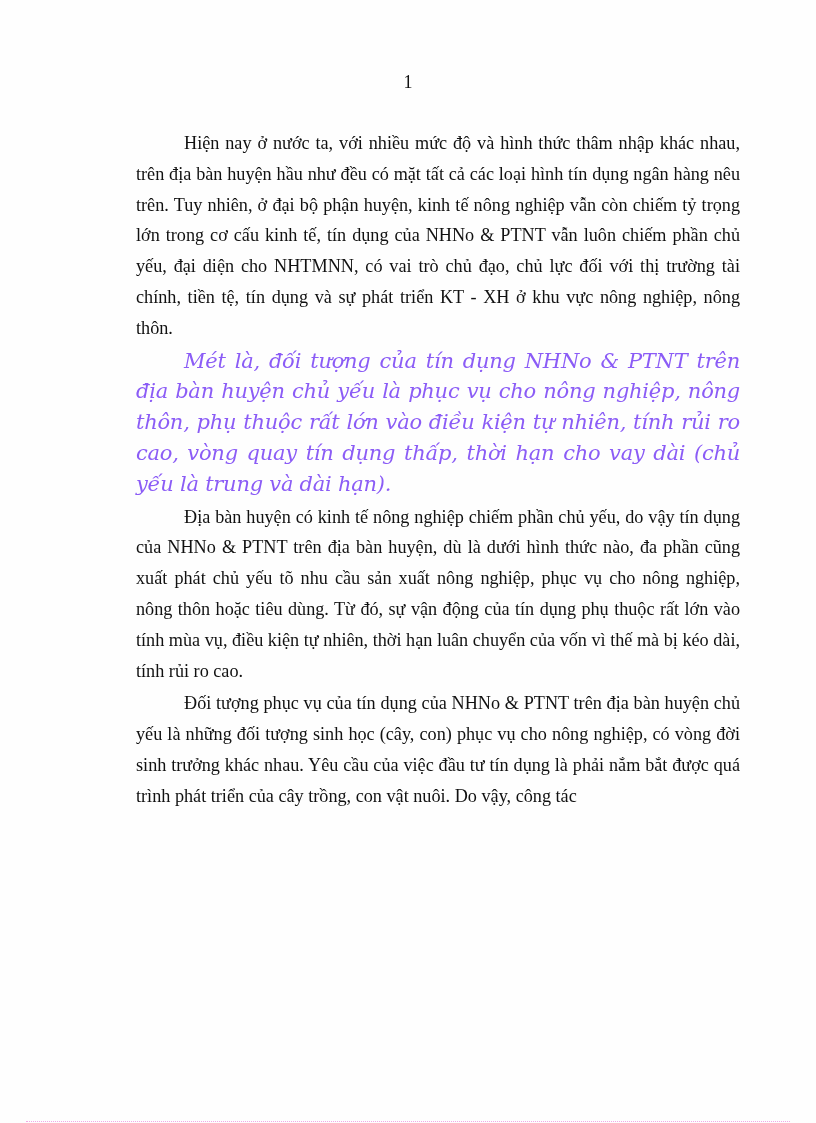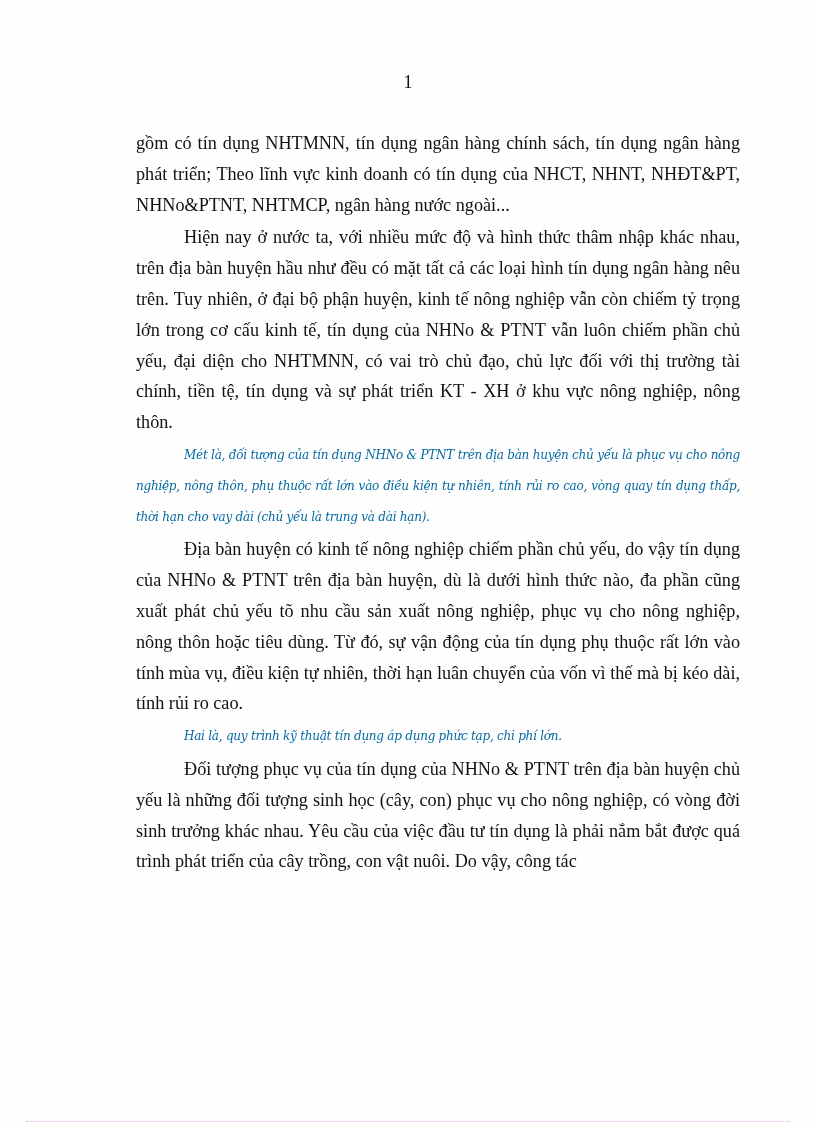--- a/index.html
+++ b/index.html
@@ -13,37 +13,35 @@
     font-family: "Liberation Serif", serif; font-size: 18px; color: #111;
   }
   .body-text {
     position: absolute; left: 136px; top: 128px; width: 604px;
     font-family: "Liberation Serif", serif; font-size: 18.2px; line-height: 30.8px;
     color: #111; text-align: justify;
   }
   .body-text p { margin: 0 0 2px 0; text-indent: 48px; }
   .body-text p.cont { text-indent: 0; }
   .body-text p.italic {
-    font-family: "DejaVu Serif", serif; font-style: italic; font-size: 12px;
-    letter-spacing: -0.25px; color: #0369a1;
+    font-family: "DejaVu Serif", serif; font-style: italic; font-size: 21px;
+    letter-spacing: -0.25px; color: #8b5cf6;
   }
   .bottom-rule {
     position: absolute; left: 26px; right: 26px; top: 1121px; height: 0;
     border-top: 1px dotted #f3a8e6;
   }
 </style>
 </head>
 <body>
 
 <div class="page">
   <div class="page-number">1</div>
 
   <div class="body-text">
-    <p class="cont">gồm có tín dụng NHTMNN, tín dụng ngân hàng chính sách, tín dụng ngân hàng phát triển; Theo lĩnh vực kinh doanh có tín dụng của NHCT, NHNT, NHĐT&amp;PT, NHNo&amp;PTNT, NHTMCP, ngân hàng nước ngoài...</p>
     <p>Hiện nay ở nước ta, với nhiều mức độ và hình thức thâm nhập khác nhau, trên địa bàn huyện hầu như đều có mặt tất cả các loại hình tín dụng ngân hàng nêu trên. Tuy nhiên, ở đại bộ phận huyện, kinh tế nông nghiệp vẫn còn chiếm tỷ trọng lớn trong cơ cấu kinh tế, tín dụng của NHNo &amp; PTNT vẫn luôn chiếm phần chủ yếu, đại diện cho NHTMNN, có vai trò chủ đạo, chủ lực đối với thị trường tài chính, tiền tệ, tín dụng và sự phát triển KT - XH ở khu vực nông nghiệp, nông thôn.</p>
     <p class="italic">Mét là, đối tượng của tín dụng NHNo &amp; PTNT trên địa bàn huyện chủ yếu là phục vụ cho nông nghiệp, nông thôn, phụ thuộc rất lớn vào điều kiện tự nhiên, tính rủi ro cao, vòng quay tín dụng thấp, thời hạn cho vay dài (chủ yếu là trung và dài hạn).</p>
     <p>Địa bàn huyện có kinh tế nông nghiệp chiếm phần chủ yếu, do vậy tín dụng của NHNo &amp; PTNT trên địa bàn huyện, dù là dưới hình thức nào, đa phần cũng xuất phát chủ yếu tõ nhu cầu sản xuất nông nghiệp, phục vụ cho nông nghiệp, nông thôn hoặc tiêu dùng. Từ đó, sự vận động của tín dụng phụ thuộc rất lớn vào tính mùa vụ, điều kiện tự nhiên, thời hạn luân chuyển của vốn vì thế mà bị kéo dài, tính rủi ro cao.</p>
-    <p class="italic">Hai là, quy trình kỹ thuật tín dụng áp dụng phức tạp, chi phí lớn.</p>
     <p>Đối tượng phục vụ của tín dụng của NHNo &amp; PTNT trên địa bàn huyện chủ yếu là những đối tượng sinh học (cây, con) phục vụ cho nông nghiệp, có vòng đời sinh trưởng khác nhau. Yêu cầu của việc đầu tư tín dụng là phải nắm bắt được quá trình phát triển của cây trồng, con vật nuôi. Do vậy, công tác</p>
   </div>
 
   <div class="bottom-rule"></div>
 </div>
 
 </body></html>

